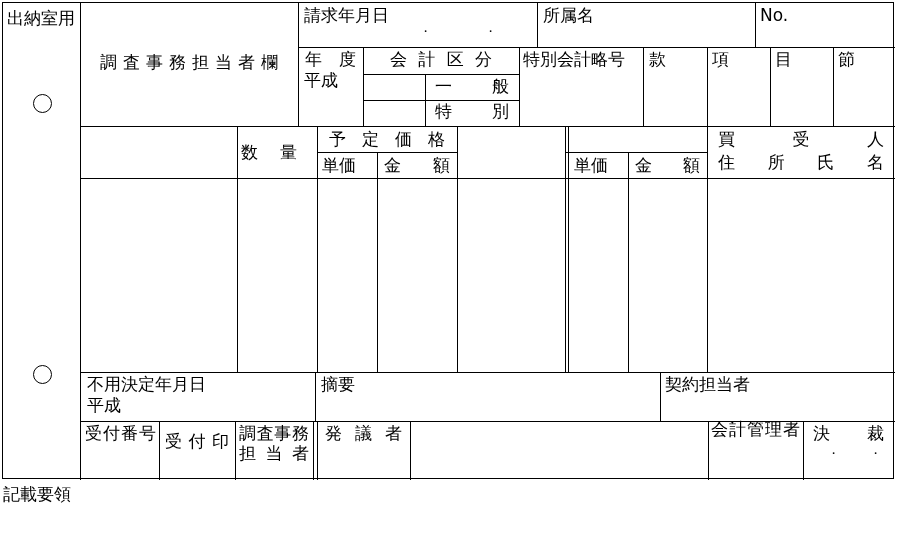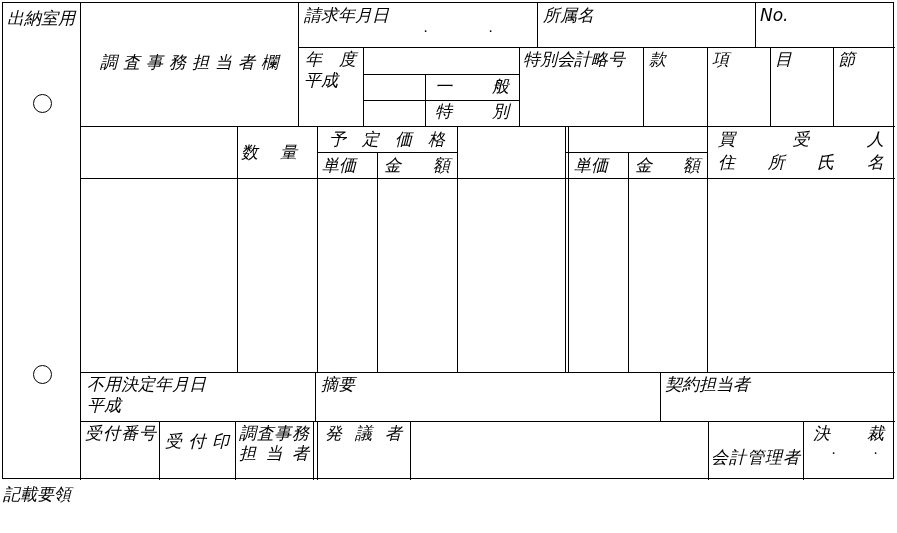--- a/index.html
+++ b/index.html
@@ -4,21 +4,21 @@
 <style>
   html,body{margin:0;padding:0;background:#fff;}
   .sheet{
     position:relative;width:897px;height:533px;background:#fff;
     font-family:"DejaVu Sans","Liberation Sans",sans-serif;
     color:#000;font-size:17px;line-height:1.1;overflow:hidden;
   }
   .outer{position:absolute;left:2px;top:2px;width:892px;height:477px;border:1px solid #000;box-sizing:border-box;}
   .hl{position:absolute;height:1px;background:#000;}
   .vl{position:absolute;width:1px;background:#000;}
-  .lb{position:absolute;white-space:nowrap;font-style:italic;}
+  .lb{position:absolute;white-space:nowrap;}
   .j{white-space:normal;text-align:justify;text-align-last:justify;box-sizing:border-box;}
   .circle{position:absolute;width:19px;height:19px;border:1px solid #000;border-radius:50%;box-sizing:border-box;}
   .dot{position:absolute;font-size:11px;line-height:11px;}
 </style>
 </head>
 <body>
 
 <div class="sheet">
   <div class="outer"></div>
   <div id="grid">
@@ -68,20 +68,21 @@
   <div class="lb j" style="left:80px;top:53px;width:218px;padding:0 20px">調査事務担当者欄</div>
 
   <div class="lb" style="left:304px;top:6px">請求年月日</div>
   <div class="dot" style="left:420px;top:26px">・</div>
   <div class="dot" style="left:485px;top:26px">・</div>
   <div class="lb" style="left:543px;top:6px">所属名</div>
   <div class="lb" style="left:760px;top:6px">No.</div>
 
   <div class="lb j" style="left:298px;top:50px;width:65px;padding:0 7px">年度</div>
   <div class="lb" style="left:304px;top:71px">平成</div>
+  <div class="lb j" style="left:363px;top:50px;width:156px;padding:0 27px">会計区分</div>
   <div class="lb j" style="left:425px;top:77px;width:94px;padding:0 10px">一般</div>
   <div class="lb j" style="left:425px;top:102px;width:94px;padding:0 10px">特別</div>
   <div class="lb" style="left:523px;top:50px">特別会計略号</div>
   <div class="lb" style="left:649px;top:50px">款</div>
   <div class="lb" style="left:712px;top:50px">項</div>
   <div class="lb" style="left:775px;top:50px">目</div>
   <div class="lb" style="left:838px;top:50px">節</div>
 
   <div class="lb j" style="left:229px;top:143px;width:80px;padding:0 12px">数量</div>
   <div class="lb j" style="left:317px;top:130px;width:140px;padding:0 12px">予定価格</div>
@@ -95,19 +96,19 @@
   <div class="lb" style="left:87px;top:375px">不用決定年月日</div>
   <div class="lb" style="left:87px;top:396px">平成</div>
   <div class="lb" style="left:321px;top:375px">摘要</div>
   <div class="lb" style="left:665px;top:375px">契約担当者</div>
 
   <div class="lb j" style="left:82px;top:424px;width:77px;padding:0 3px">受付番号</div>
   <div class="lb j" style="left:159px;top:432px;width:76px;padding:0 6px">受付印</div>
   <div class="lb j" style="left:235px;top:424px;width:78px;padding:0 4px">調査事務</div>
   <div class="lb j" style="left:235px;top:444px;width:78px;padding:0 4px">担当者</div>
   <div class="lb j" style="left:317px;top:424px;width:93px;padding:0 8px">発議者</div>
-  <div class="lb j" style="left:708px;top:448px;width:95px;padding:0 3px">会計管理者</div>
+  <div class="lb j" style="left:708px;top:420px;width:95px;padding:0 3px">会計管理者</div>
   <div class="lb j" style="left:803px;top:424px;width:91px;padding:0 10px">決裁</div>
   <div class="dot" style="left:828px;top:448px">・</div>
   <div class="dot" style="left:870px;top:448px">・</div>
 
   <div class="lb" style="left:3px;top:485px">記載要領</div>
 </div>
 
 </body></html>

